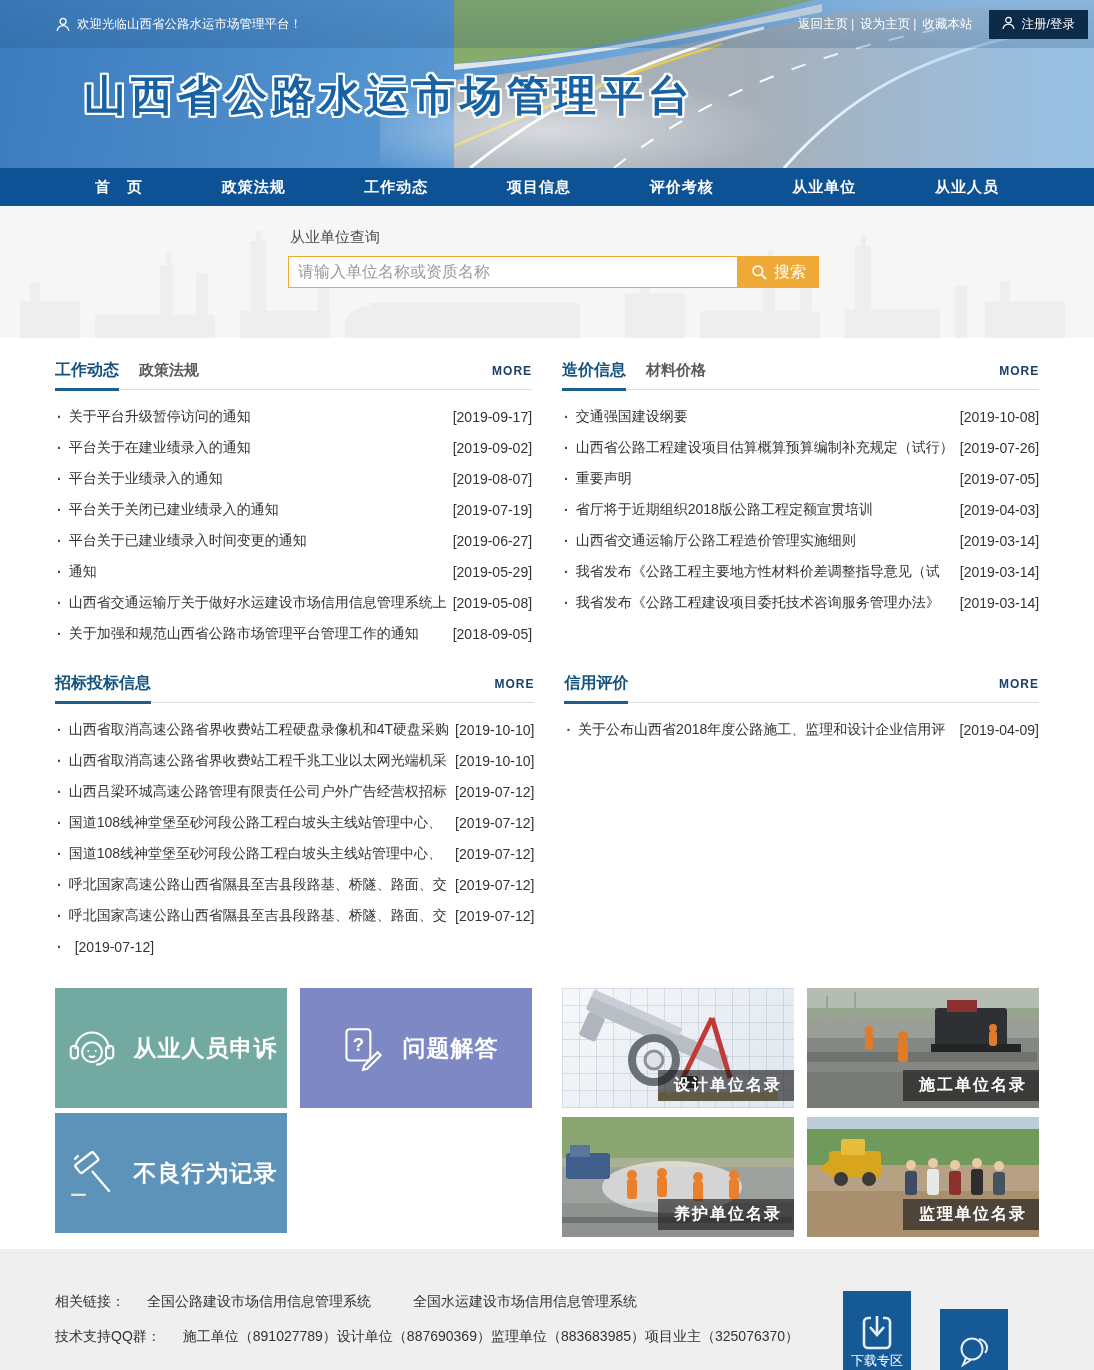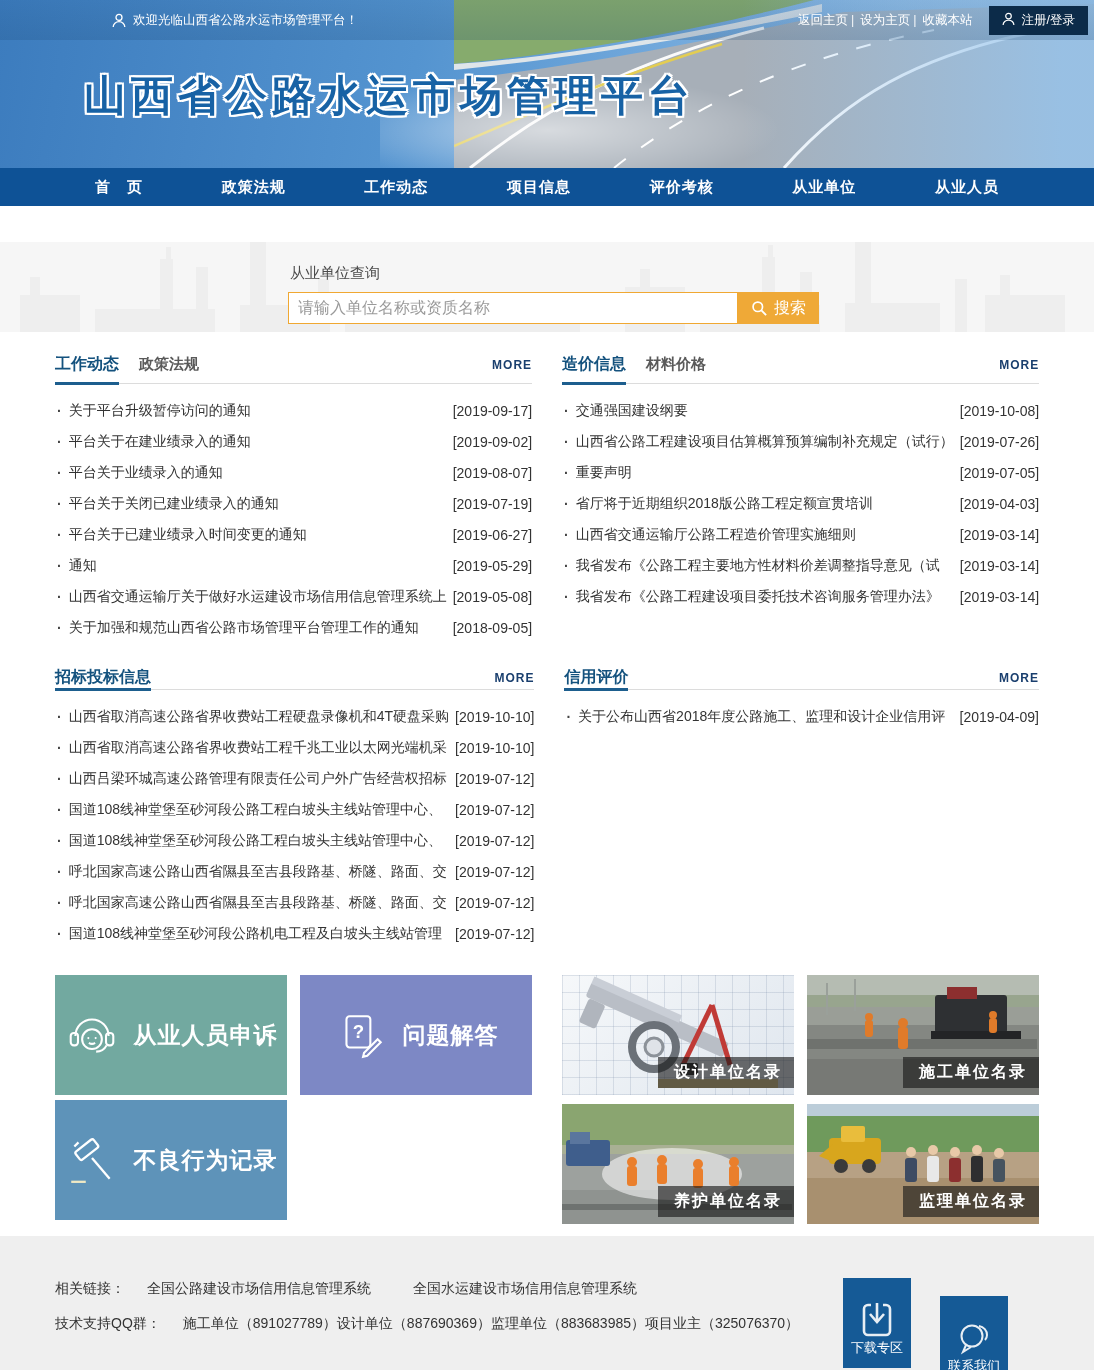--- a/index.html
+++ b/index.html
@@ -8,61 +8,61 @@
   a { text-decoration:none; color:inherit; cursor:pointer; }
 
   
   .banner { position:relative; height:168px; overflow:hidden;
     background:linear-gradient(100deg,#3c7cbe 0%,#5494d0 38%,#7db0e0 68%,#a5cbee 100%); }
   .banner-art { position:absolute; top:0; right:0; width:640px; height:168px; }
   .banner-fade { position:absolute; top:0; right:0; width:640px; height:168px;
     background:linear-gradient(to right, rgba(110,165,220,0) 45%, rgba(150,195,235,.85) 95%); }
   .banner-cloud { position:absolute; left:380px; top:70px; width:420px; height:120px;
     background:radial-gradient(ellipse at 40% 50%, rgba(255,255,255,.55), rgba(255,255,255,0) 65%); }
-  .topbar { position:absolute; top:0; left:0; right:0; height:40px; z-index:5;
-    display:flex; align-items:center; padding:0 6px 0 112px;
+  .topbar { position:absolute; top:0; left:0; right:0; height:48px; z-index:5;
+    display:flex; align-items:center; padding:0 6px 0 56px;
     background:linear-gradient(180deg, rgba(25,70,115,.10), rgba(25,70,115,.22));
     color:#fff; font-size:12.5px; }
   .topbar .spacer { flex:1; }
   .top-link { color:#fff; }
   .top-sep { margin:0 6px 0 3px; opacity:.9; }
   .register-btn { display:flex; gap:7px; background:#0c2b49;
     color:#fff; padding:6px 13px; margin-left:16px; font-size:12.5px; }
   .welcome-wrap { display:flex; align-items:center; gap:7px; }
   .banner-title { position:absolute; z-index:4; left:84px; top:68px; font-size:42px; font-weight:bold;
     color:#1762a5; letter-spacing:5px;
     text-shadow:-2px 0 0 #fff,2px 0 0 #fff,0 -2px 0 #fff,0 2px 0 #fff,
       -2px -2px 0 #fff,2px -2px 0 #fff,-2px 2px 0 #fff,2px 2px 0 #fff; }
 
   
   .nav { height:38px; background:#0e5296; display:flex; align-items:center;
     justify-content:space-between; padding:16px 95px; }
   .nav a { color:#fff; font-size:15px; font-weight:bold; letter-spacing:1px; }
 
   
-  .search-band { position:relative; height:90px; background:#f6f6f6; overflow:hidden;margin-top:36px; }
+  .search-band { position:relative; height:132px; background:#f6f6f6; overflow:hidden; }
   .skyline { position:absolute; bottom:0; left:0; width:1094px; height:115px; opacity:.55; }
   .search-inner { position:absolute; left:288px; top:22px; z-index:2; }
   .search-label { display:block; font-size:15px; color:#4a4a4a; margin:0 0 9px 2px; }
   .search-row { display:flex; }
   .search-input { width:450px; height:32px; border:1px solid #f0a832; padding:0 9px;
     font-size:16px; color:#333; outline:none; background:#fff; font-family:inherit; }
   .search-input::placeholder { color:#9a9a9a; }
   .search-btn { width:81px; height:32px; background:#efa937; border:none; color:#fff;
     font-size:16px; display:flex; align-items:center; justify-content:center; gap:6px;
     cursor:pointer; font-family:Liberation Sans, sans-serif; }
 
   
   .main { background:#fff; padding:22px 55px 12px; }
   .cols { display:grid; grid-template-columns:1fr 1fr; column-gap:30px; }
   .sec-head { display:flex; align-items:baseline; gap:20px; border-bottom:1px solid #dcdcdc; }
   .tab { padding-bottom:7px; font-weight:bold; }
   .tab-active { color:#14527e; font-size:16px; border-bottom:3px solid #1d5e8e; margin-bottom:-2px; }
   .tab-plain { color:#5a5a5a; font-size:15px; }
-  .sec-title { color:#14527e; font-size:16px; font-weight:bold; 
+  .sec-title { color:#14527e; font-size:16px; font-weight:bold; padding-bottom:7px;
     border-bottom:3px solid #1d5e8e; margin-bottom:-2px; }
   .more { margin-left:auto; color:#1a3f6e; font-weight:bold; font-size:12px; letter-spacing:1px; }
   ul.news { list-style:none; margin-top:11px; }
   ul.news li { display:flex; align-items:center; height:31px; font-size:14px; color:#333; }
   ul.news li::before { content:"·"; font-weight:bold; margin:0 7px 0 2px; color:#444; }
   ul.news .t { flex:1; min-width:0; white-space:nowrap; overflow:hidden; }
   ul.news .d { white-space:nowrap; margin-left:6px; }
   .row2 { margin-top:24px; }
   .row3 { margin-top:26px; display:grid; grid-template-columns:1fr 1fr; column-gap:30px; }
 
@@ -314,21 +314,20 @@
           </li>
         <li>
             <span class="t">呼北国家高速公路山西省隰县至吉县段路基、桥隧、路面、交</span>
             <span class="d">[2019-07-12]</span>
           </li>
         <li>
             <span class="t">呼北国家高速公路山西省隰县至吉县段路基、桥隧、路面、交</span>
             <span class="d">[2019-07-12]</span>
           </li>
         <li>
-            <span class="t">国道108线神堂堡至砂河段公路机电工程及白坡头主线站管理</span>
             <span class="d">[2019-07-12]</span>
           </li>
       </ul>
     </section>
 
     <section>
       <div class="sec-head">
         <span class="sec-title">信用评价</span>
         <a class="more">MORE</a>
       </div>

